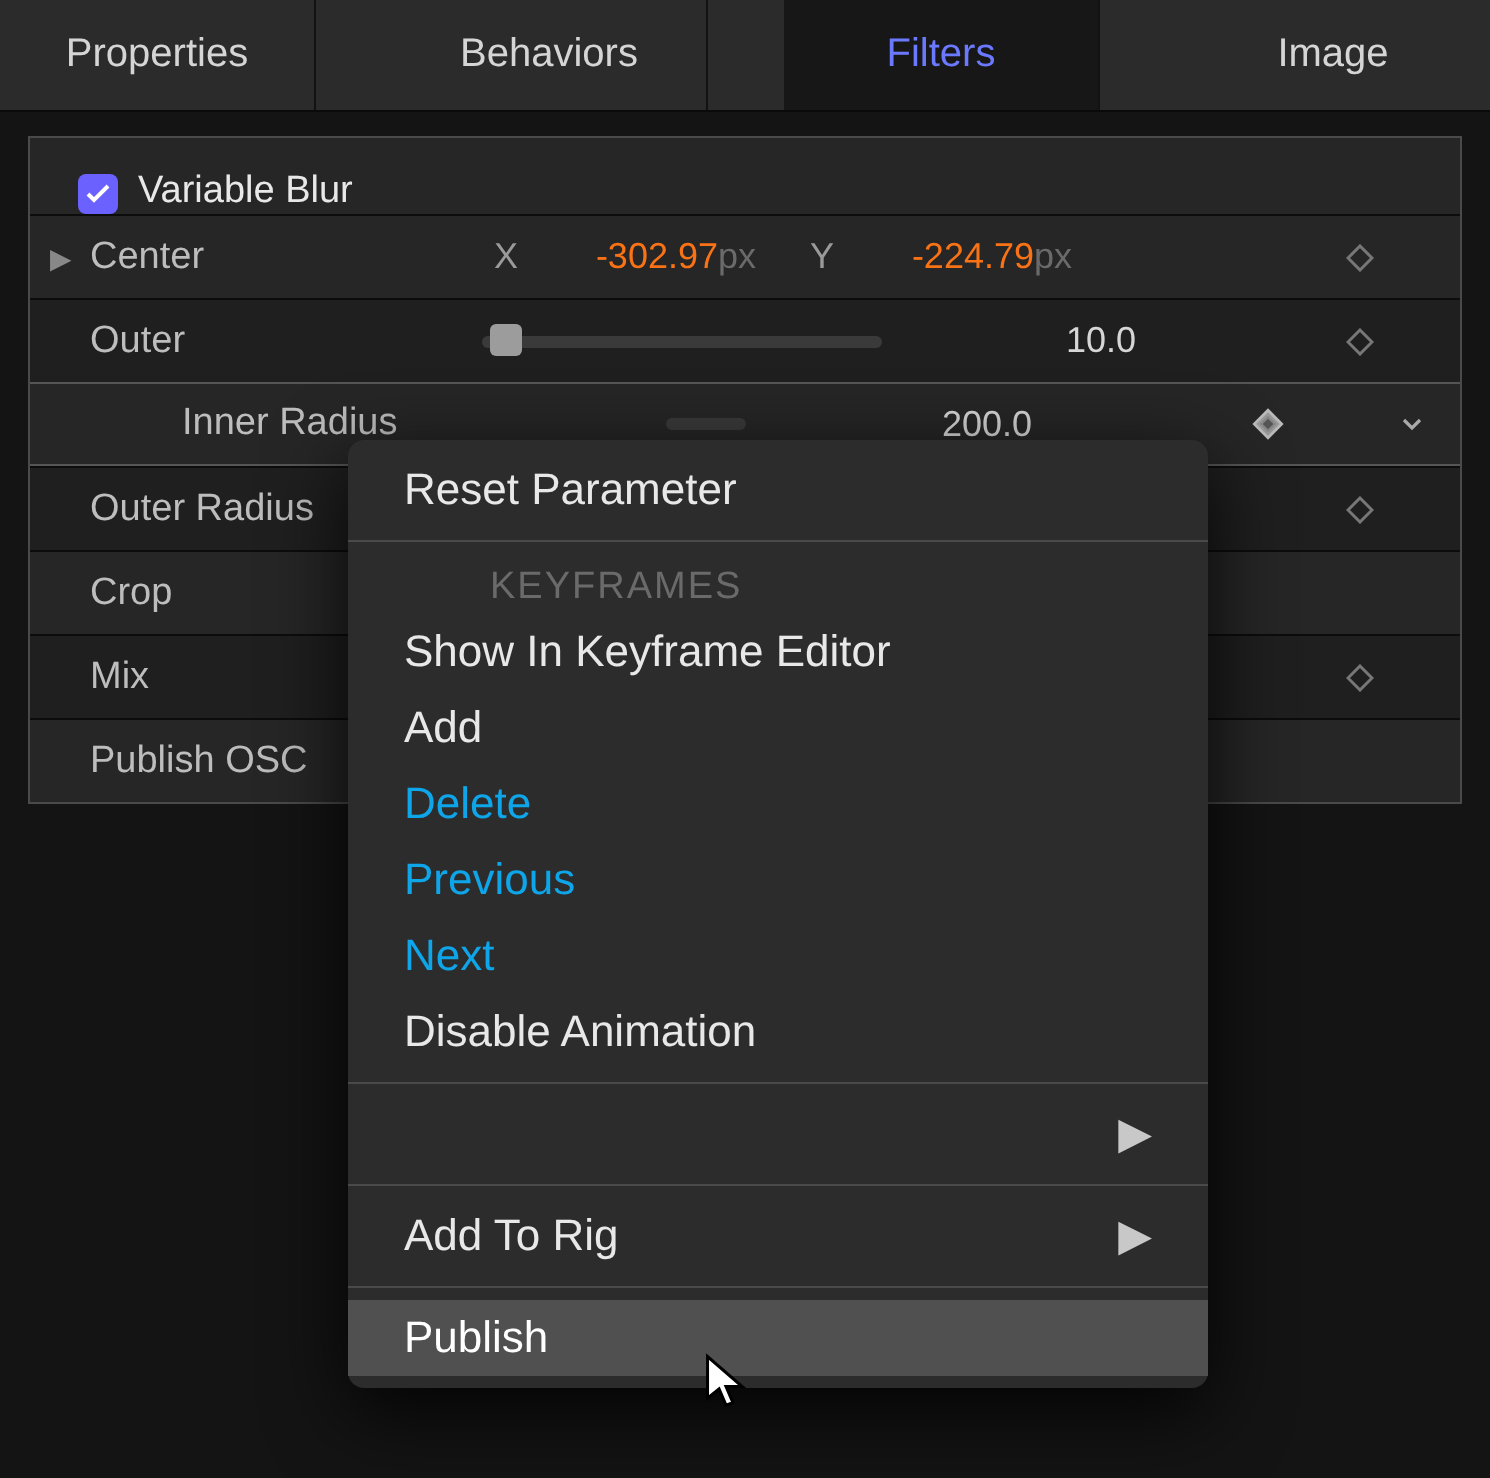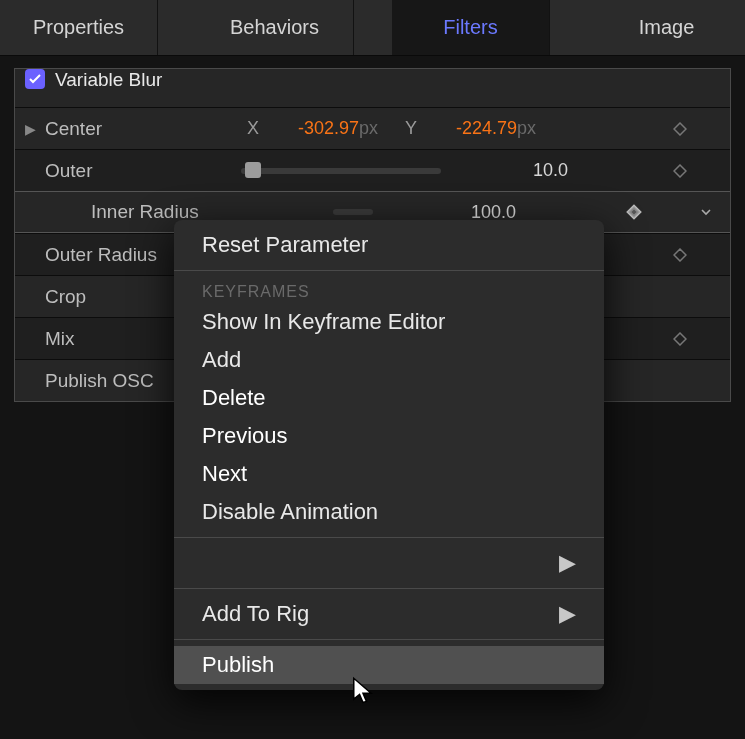--- a/index.html
+++ b/index.html
@@ -33,23 +33,23 @@
     background: #171717;
     color: #6b79ff;
     font-weight: 400;
   }
   .panel {
     margin: 12px 14px 0 14px;
     border: 1px solid #4a4a4a;
   }
   .filter-head {
     display: flex;
-    align-items: flex-start;
+    align-items: flex-end;
     height: 38px;
-    padding: 0 10px;
+    padding: 0 24px;
     background: #262626;
   }
   .checkbox {
     width: 20px; height: 20px;
     border-radius: 4px;
     background: #6b61ff;
     display: flex; align-items: center; justify-content: center;
     margin-right: 10px;
     color: #fff;
     font-size: 14px;
@@ -113,26 +113,27 @@
     padding: 6px 0;
     z-index: 50;
   }
   .ctx-item {
     padding: 6px 28px;
     font-size: 22px;
     color: #e8e8e8;
     display: flex;
     align-items: center;
   }
-  .ctx-item.disabled { color: #ffffff; }
+  .ctx-item.disabled { color: #0ea5e9; }
   .ctx-section {
     padding: 6px 28px 2px 28px;
-    font-size: 16px;
+    font-size: 19px;
     color: #6a6a6a;
     letter-spacing: 1px;
+    margin-left: 43px;
   }
   .ctx-sep {
     height: 1px;
     background: #4a4a4a;
     margin: 6px 0;
   }
   .ctx-item.highlight {
     background: #505050;
     color: #fff;
   }
@@ -200,21 +201,21 @@
         </svg>
     </div>
     <div class="drop"></div>
   </div>
 
   <div class="row alt" style="border-top:1px solid #555;border-bottom:1px solid #555;gap:46px;">
     <div class="indent"></div>
     <div class="param-name">Inner Radius</div>
     <div class="slider" style="width:40px;">
     </div>
-    <div class="valcell">100.0</div>
+    <div class="valcell">200.0</div>
     <div class="keydia keyfilled">
       <svg width="16" height="16" viewBox="0 0 14 14">
           <path d="M7 1 L13 7 L7 13 L1 7 Z" fill="#999" stroke="#bbb" stroke-width="1.2"></path>
           <path d="M7 4 L10 7 L7 10 L4 7 Z" fill="#555"></path>
         </svg>
     </div>
     <div class="drop">
       <svg width="12" height="12" viewBox="0 0 12 12">
           <path d="M2 4 L6 8 L10 4" stroke="#aaa" stroke-width="1.6" fill="none"></path>
         </svg>

